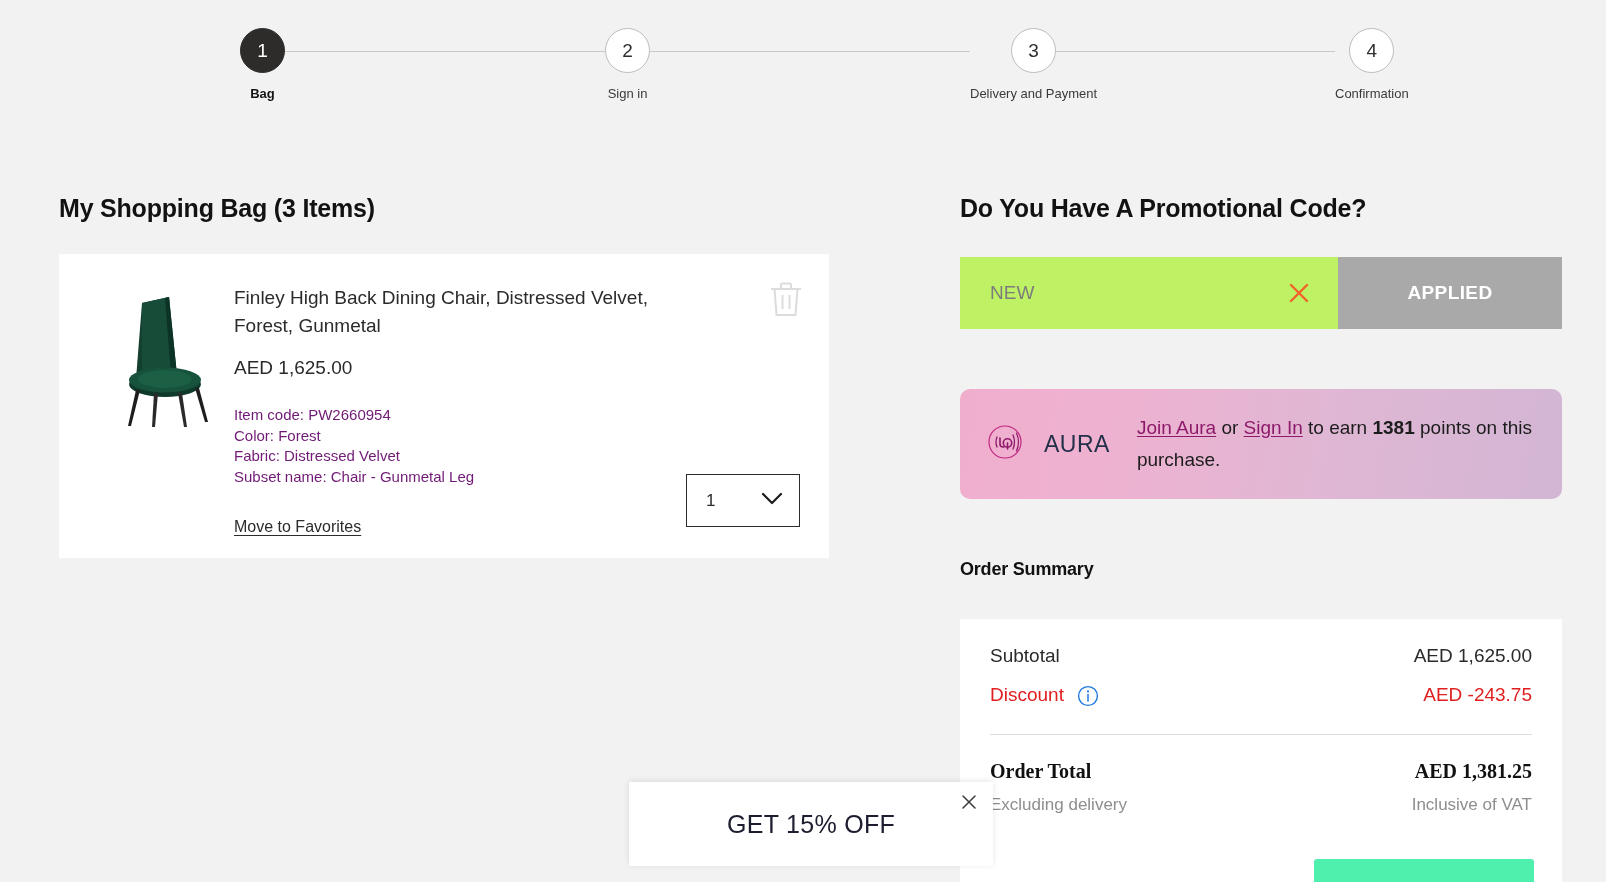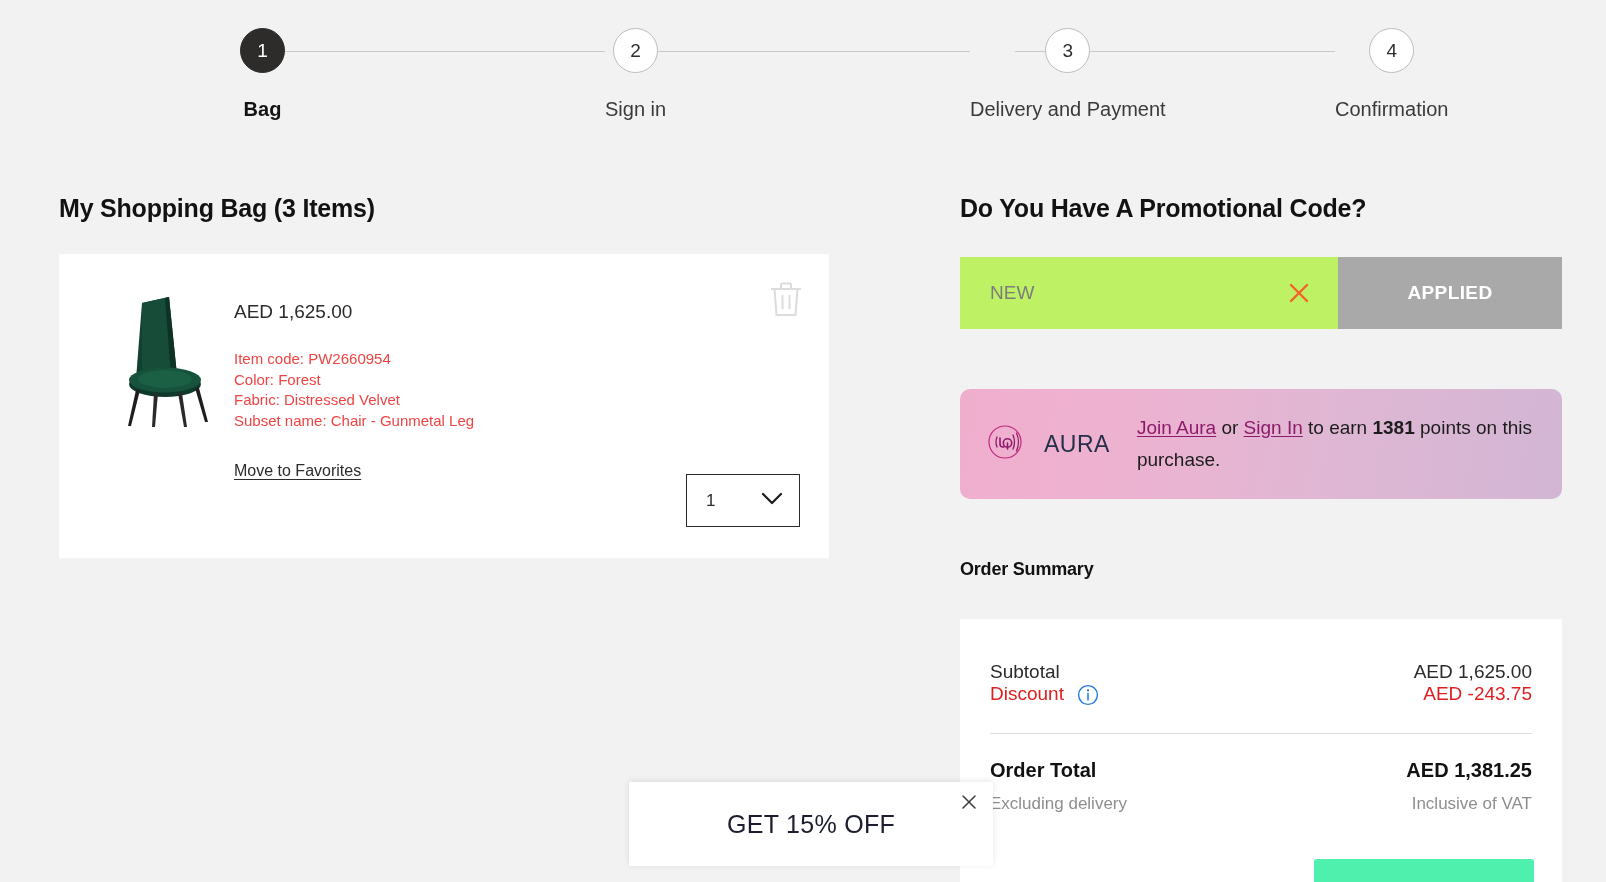--- a/index.html
+++ b/index.html
@@ -46,22 +46,22 @@
     font-size: 19px;
     line-height: 1;
     font-weight: 400;
   }
   .step.active .step-circle {
     background: #2e2b2b;
     border-color: #2e2b2b;
     color: #ffffff;
   }
   .step-label {
-    margin-top: 25px;
-    font-size: 20px;
+    margin-top: 13px;
+    font-size: 13px;
     color: #3a3a3a;
     white-space: nowrap;
   }
   .step.active .step-label {
     font-weight: 700;
     color: #141414;
   }
 
   
   .bag-title {
@@ -101,21 +101,21 @@
   }
   .product-price {
     margin-top: 17px;
     font-size: 19px;
     color: #2b2b2b;
   }
   .product-attrs {
     margin-top: 26px;
     font-size: 15px;
     line-height: 20.5px;
-    color: #ef4444;
+    color: #701a75;
   }
   .move-fav {
     display: inline-block;
     margin-top: 31px;
     font-size: 16px;
     color: #2b2b2b;
     text-decoration: underline;
     text-underline-offset: 3px;
     cursor: pointer;
   }
@@ -254,37 +254,38 @@
     background: #ffffff;
     padding: 26px 30px 0 30px;
   }
   .sum-row {
     display: flex;
     justify-content: space-between;
     align-items: center;
     font-size: 19px;
     color: #2b2b2b;
   }
-  .sum-row.subtotal { margin-top: 16px; }
-  .sum-row.discount { margin-top: 0; color: #e02020; gap: 24px; }
+  .sum-row.subtotal { }
+  .sum-row.discount { margin-top: 17px; color: #e02020; gap: 24px; }
   .info-icon {
     display: inline-flex;
     vertical-align: middle;
     margin-left: 8px;
   }
   .sum-divider {
     margin-top: 27px;
     height: 1px;
     background: #dcdcdc;
   }
   .sum-row.total {
     margin-top: 25px;
     font-size: 20px;
     font-weight: 700;
     color: #111111;
+    font-family: Liberation Serif, serif;
   }
   .sum-row.note {
     margin-top: 12px;
     font-size: 17px;
     color: #8e8e8e;
   }
   .checkout-btn {
     position: absolute;
     left: 354px;
     top: 240px;
@@ -376,20 +377,21 @@
         <path d="M2 9 H32"></path>
         <path d="M12 9 V5 a1.5 1.5 0 0 1 1.5-1.5 h7 A1.5 1.5 0 0 1 22 5 V9"></path>
         <path d="M5.5 9 L7.5 35 H26.5 L28.5 9"></path>
         <path d="M13.5 15 V29"></path>
         <path d="M20.5 15 V29"></path>
       </g>
     </svg>
   </div>
 
   <div class="product-info">
+    <div class="product-name">Finley High Back Dining Chair, Distressed Velvet, Forest, Gunmetal</div>
     <div class="product-price">AED  1,625.00</div>
     <div class="product-attrs">
       <div>Item code: PW2660954</div>
       <div>Color: Forest</div>
       <div>Fabric: Distressed Velvet</div>
       <div>Subset name: Chair - Gunmetal Leg</div>
     </div>
     <div class="move-fav">Move to Favorites</div>
   </div>
 

